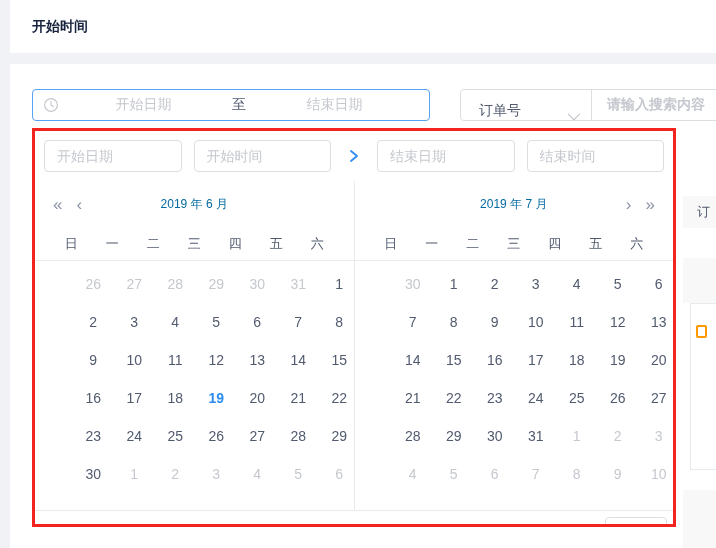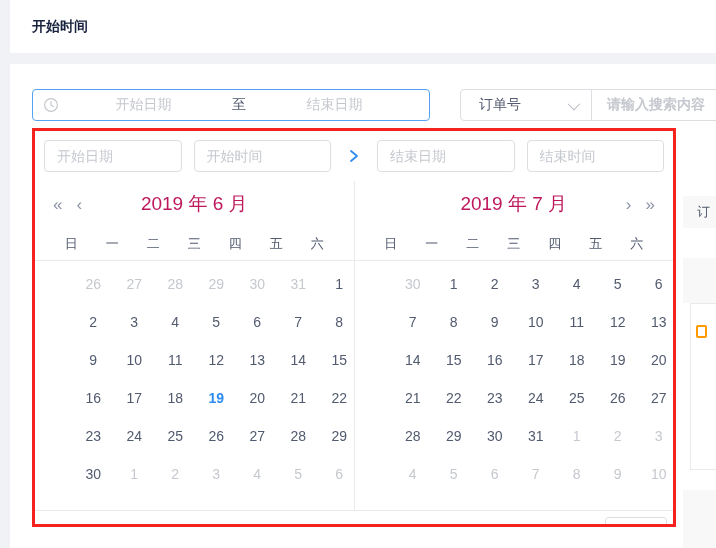--- a/index.html
+++ b/index.html
@@ -21,21 +21,21 @@
   .range-input { position:absolute; left:32px; top:89px; width:398px; height:32px;
     border:1px solid #57a3f3; border-radius:4px; background:#fff;
     display:flex; align-items:center; padding:0 10px; z-index:2; }
   .range-input .ph { color:#c5c8ce; flex:1; text-align:center; }
   .range-input .sep { color:#515a6e; padding:0 4px; }
   .clock { width:16px; height:16px; flex:0 0 16px; }
 
   .search-group { position:absolute; left:460px; top:89px; width:290px; height:32px;
     border:1px solid #dcdee2; border-radius:4px; background:#fff;
     display:flex; align-items:center; z-index:2; }
-  .select-part { width:130px; height:100%; display:flex; align-items:center;
+  .select-part { width:130px; height:100%; display:flex; align-items:flex-end;
     justify-content:space-between; padding:0 14px 0 18px; cursor:pointer; }
   .select-value { color:#515a6e; }
   .chev-down { width:9px; height:9px; border-right:1.5px solid #b6bac2; border-bottom:1.5px solid #b6bac2;
     transform:rotate(45deg) translateY(-2px); }
   .group-divider { width:1px; align-self:stretch; background:#dcdee2; }
   .search-ph { padding-left:15px; color:#c5c8ce; white-space:nowrap;font-weight:bold; }
 
   
   .bg-head   { position:absolute; left:683px; right:0; top:196px; height:32px; background:#f8f8f9;
                line-height:32px; padding-left:14px; font-size:13px; color:#515a6e; z-index:1;}
@@ -54,21 +54,21 @@
     padding:0 12px; font-size:14px; color:#515a6e; background:#fff; outline:none;
     font-family:"Liberation Sans","DejaVu Sans",sans-serif; }
   .pp-input::placeholder { color:#c5c8ce; }
   .arrow-sep { flex:0 0 22px; display:flex; justify-content:center; align-items:center; }
 
   .pp-cals { position:absolute; top:50px; left:0; width:100%; height:329px; display:flex; }
   .pp-cal { flex:1; min-width:0; }
   .pp-cal.left { border-right:1px solid #e8eaec; }
   .cal-head { position:relative; height:46px; }
   .cal-title { position:absolute; left:0; right:0; top:0; height:46px; line-height:46px;
-    text-align:center; font-size:19px; color:#be185d; }
+    text-align:center; font-size:12px; color:#0369a1; }
   .cal-nav { position:absolute; top:0; height:46px; display:flex; align-items:center; gap:14px; }
   .cal-nav.nleft { left:18px; } .cal-nav.nright { right:18px; }
   .nav-arrow { color:#8a92a5; font-size:17px; line-height:1; cursor:pointer; user-select:none; }
   .cal-dow { height:34px; display:grid; grid-template-columns:repeat(7,41px); justify-content:center;
     align-items:center; text-align:center; font-size:13px; color:#515a6e;
     border-bottom:1px solid #e8eaec; }
   .cal-grid { margin-top:4px; display:grid; grid-template-columns:repeat(7,41px); justify-content:center;margin-left:44px; }
   .day { height:38px; line-height:38px; text-align:center; font-size:14px; color:#515a6e; cursor:pointer; }
   .day.other { color:#c5c8ce; }
   .day.today { color:#2d8cf0; font-weight:700; }

